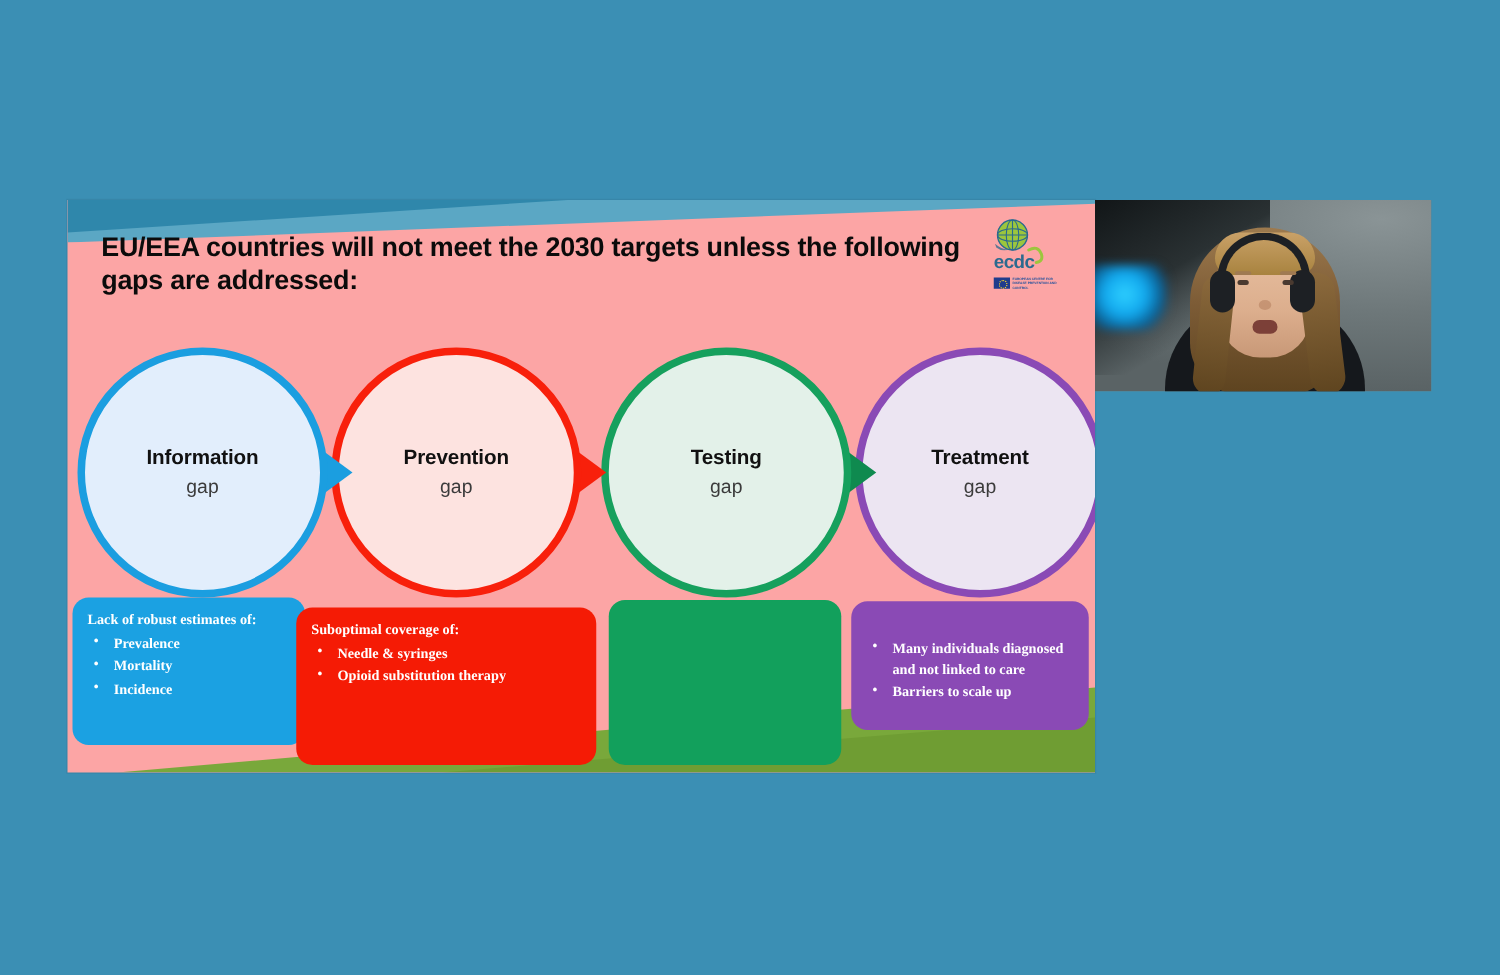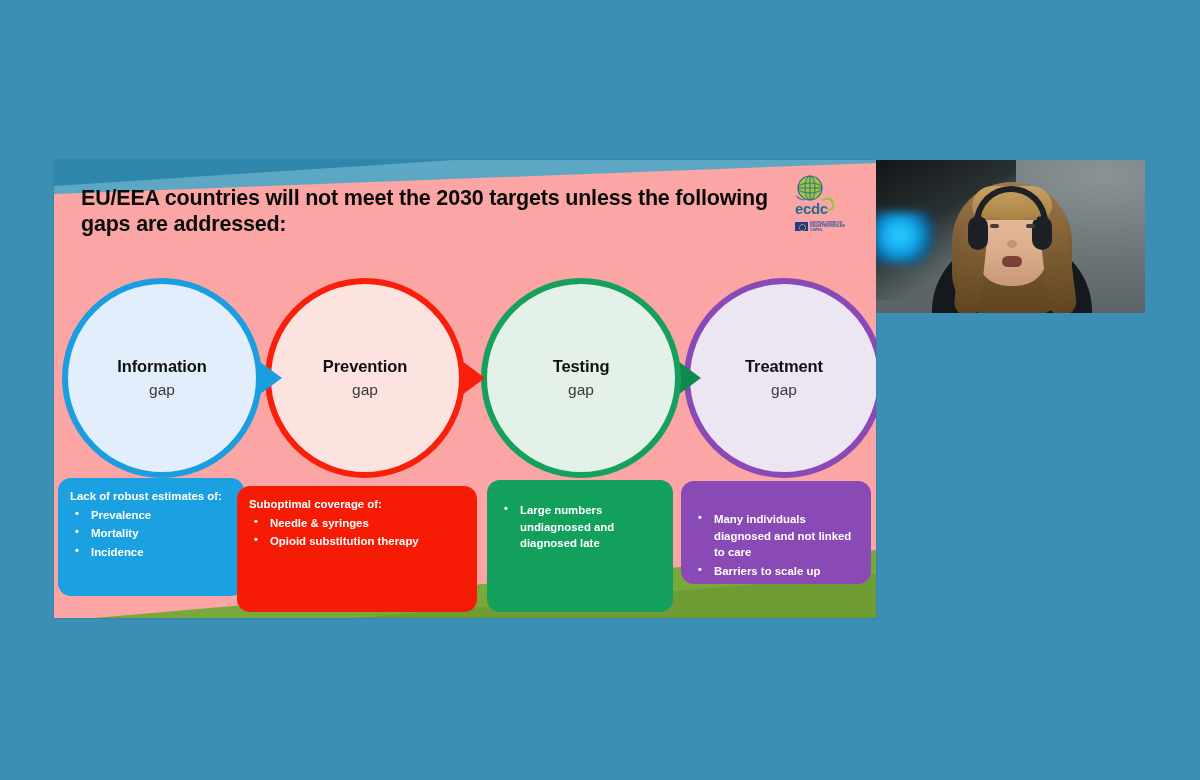--- a/index.html
+++ b/index.html
@@ -159,20 +159,21 @@
   .node-2 { left: 427px; z-index: 2; }
   .node-3 { left: 630px; z-index: 1; }
 
   
   .boxes {
     position: absolute;
     left: 0;
     top: 318px;
     width: 822px;
     height: 135px;
+    font-family: Liberation Serif, serif;
   }
   .gapbox {
     position: absolute;
     border-radius: 13px;
     color: #ffffff;
     box-sizing: border-box;
     padding: 10px 11px 10px 12px;
     font-size: 11.4px;
     font-weight: bold;
     line-height: 1.45;
@@ -424,21 +425,20 @@
       <div class="gapbox box-1">
         <p class="lead">Suboptimal coverage of:</p>
         <ul>
           <li>Needle &amp; syringes</li>
           <li>Opioid substitution therapy</li>
         </ul>
       </div>
 
       <div class="gapbox box-2">
         <ul>
-          <li>Large numbers undiagnosed and diagnosed late</li>
         </ul>
       </div>
 
       <div class="gapbox box-3">
         <ul>
           <li>Many individuals diagnosed and not linked to care</li>
           <li>Barriers to scale up</li>
         </ul>
       </div>
     </div>

